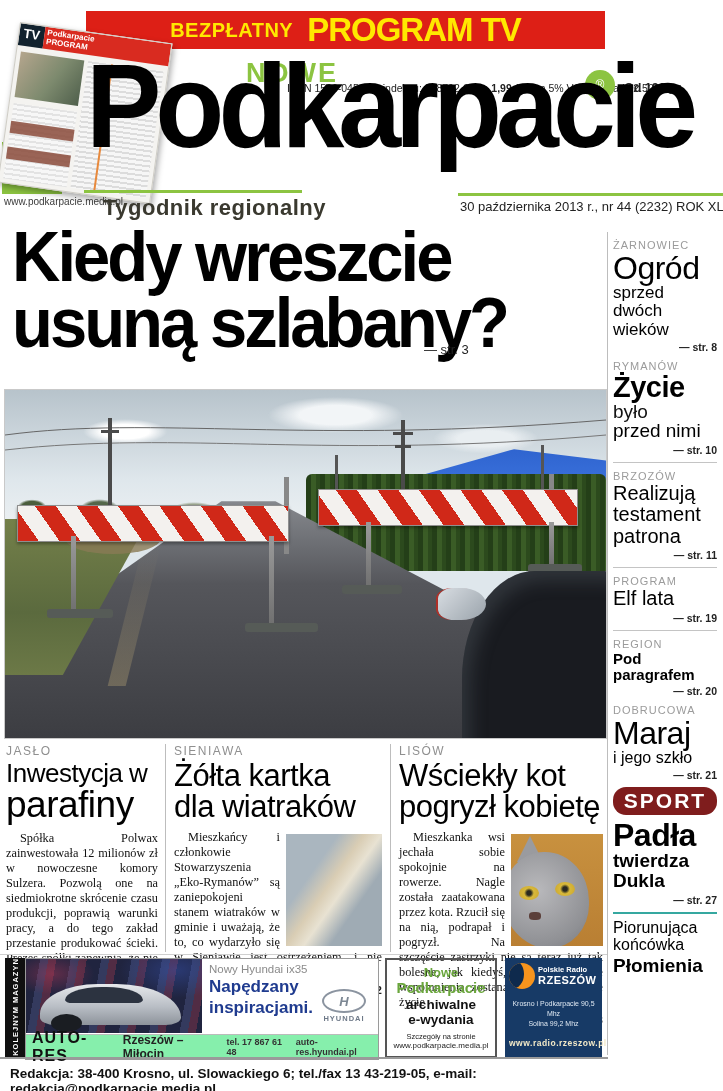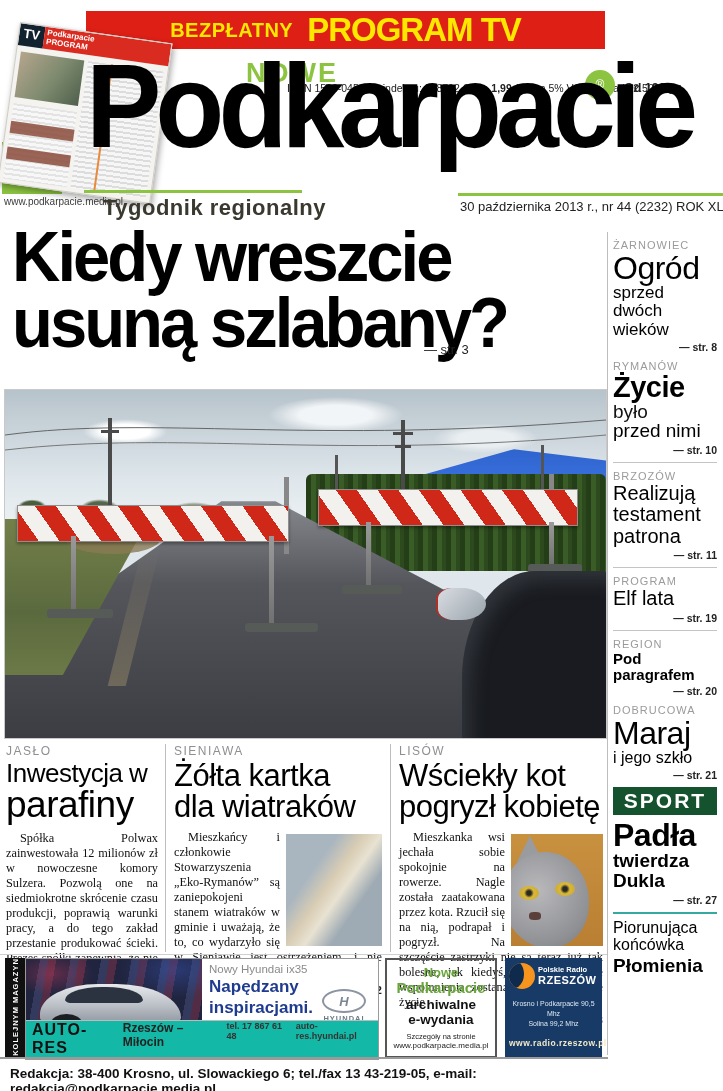--- a/index.html
+++ b/index.html
@@ -105,22 +105,22 @@
   .sidebar{left:613px;top:232px;width:104px;}
   .promo{background:#dd1f16;color:#fff;padding:5px 6px 3px;margin-bottom:8px;}
   .promo .p1{font-size:25px;font-weight:bold;text-align:center;line-height:1.02;}
   .promo .pref{font-size:10px;text-align:right;margin-top:2px;}
   .sb-kicker{font-size:11px;color:#9b9b9b;letter-spacing:1px;margin:7px 0 1px;}
   .sb-big{font-size:30px;line-height:1.0;color:#000;letter-spacing:-.5px;}
   .sb-med{font-size:17px;line-height:1.08;color:#000;}
   .sb-inline{font-size:19px;}
   .sb-ref{font-size:10.5px;font-weight:bold;text-align:right;color:#222;margin:2px 0 6px;}
   .sb-sep{height:1px;background:#c4c4c4;margin:2px 0;}
-  .sportbox{background:#14532d;color:#fff;font-weight:900;font-size:21px;text-align:center;
-            letter-spacing:2px;padding:2px 0;margin:6px 0 4px;}
+  .sportbox{background:#7f1d1d;color:#fff;font-weight:900;font-size:21px;text-align:center;
+            letter-spacing:2px;padding:2px 0;margin:6px 0 4px;border-radius:13px;}
   .tealline{height:2px;background:#35a8a0;margin:4px 0 5px;}
   
   .magstrip{left:5px;top:958px;width:20px;height:100px;background:#101010;overflow:hidden;}
   .magstrip span{position:absolute;left:50%;top:50%;transform:translate(-50%,-50%) rotate(-90deg);
                  color:#fff;font-size:7.5px;letter-spacing:1px;white-space:nowrap;font-weight:bold;}
   .hyad{left:25px;top:958px;width:352px;height:100px;border:1px solid #9a9a9a;background:#fff;}
   .hyphoto{position:absolute;left:0;top:0;width:50%;height:74px;overflow:hidden;
      background:radial-gradient(60px 30px at 15% 20%,#c23a5a66 0,transparent 70%),
                 radial-gradient(80px 40px at 85% 15%,#3a5ac266 0,transparent 70%),
                 repeating-linear-gradient(100deg,#20243f 0 14px,#343a5e 14px 22px,#512c44 22px 30px);}
@@ -131,22 +131,22 @@
   .hycar:after{content:"";position:absolute;left:8%;bottom:-18%;width:22%;height:45%;background:#1a1d22;border-radius:50%;
                box-shadow:200% 0 0 #1a1d22;}
   .hytext{position:absolute;left:52%;top:4px;}
   .hymodel{font-size:11.5px;color:#8b8b8b;}
   .hyslogan{font-size:17px;font-weight:900;color:#1f3b8f;line-height:1.04;margin-top:3px;}
   .hylogo{position:absolute;right:8px;top:30px;width:52px;text-align:center;}
   .hyellipse{width:40px;height:20px;border:2.5px solid #8b94a0;border-radius:50%;margin:0 auto;
              display:flex;align-items:center;justify-content:center;color:#7d8894;
              font-style:italic;font-weight:bold;font-size:13px;}
   .hybrand{font-size:7.5px;font-weight:bold;color:#6e7988;letter-spacing:1px;margin-top:1px;}
-  .hydealer{position:absolute;left:0;bottom:0;width:100%;height:39px;border-top:1px solid #bbb;
-            display:flex;align-items:flex-start;gap:7px;padding:0 6px;box-sizing:border-box;background:#14b8a6;}
+  .hydealer{position:absolute;left:0;bottom:0;width:100%;height:25px;border-top:1px solid #bbb;
+            display:flex;align-items:center;gap:7px;padding:0 6px;box-sizing:border-box;background:#86efac;}
   .hyd1{font-size:16px;font-weight:bold;letter-spacing:1px;color:#111;}
   .hyd2{font-size:12px;font-weight:bold;color:#222;}
   .hyd3,.hyd4{font-size:9px;font-weight:bold;color:#333;}
   .ewbox{left:385px;top:958px;width:112px;height:100px;border:2px solid #555;box-sizing:border-box;
          text-align:center;padding-top:6px;}
   .ew1{color:#6aa63c;font-weight:bold;font-size:13px;line-height:1.05;}
   .ew2{color:#6aa63c;font-weight:bold;font-size:15px;line-height:1.05;}
   .ew3{font-weight:bold;font-size:13.5px;line-height:1.1;margin-top:3px;}
   .ew5{font-size:7.5px;margin-top:4px;color:#222;}
   .ew6{font-size:8px;color:#222;}

